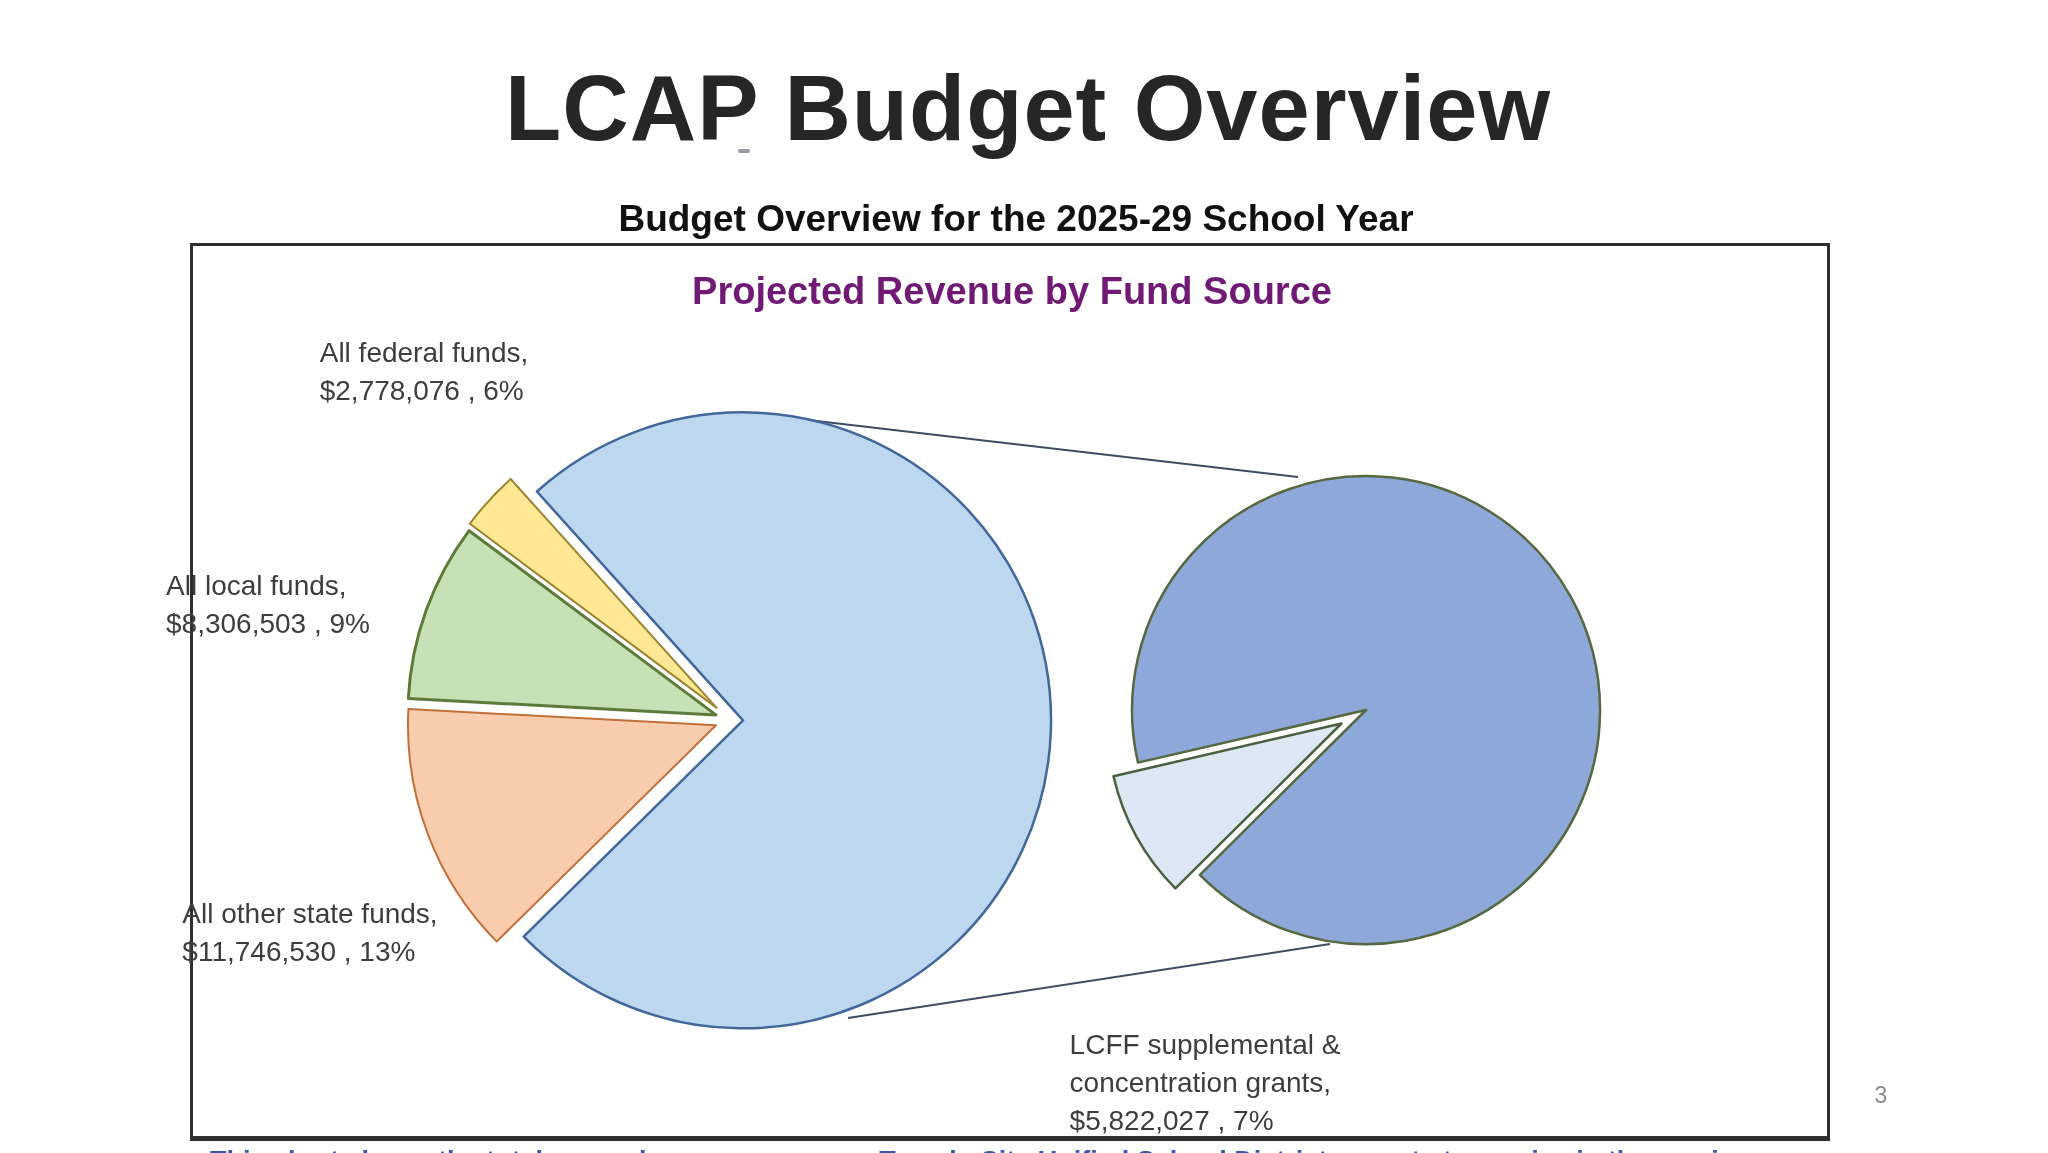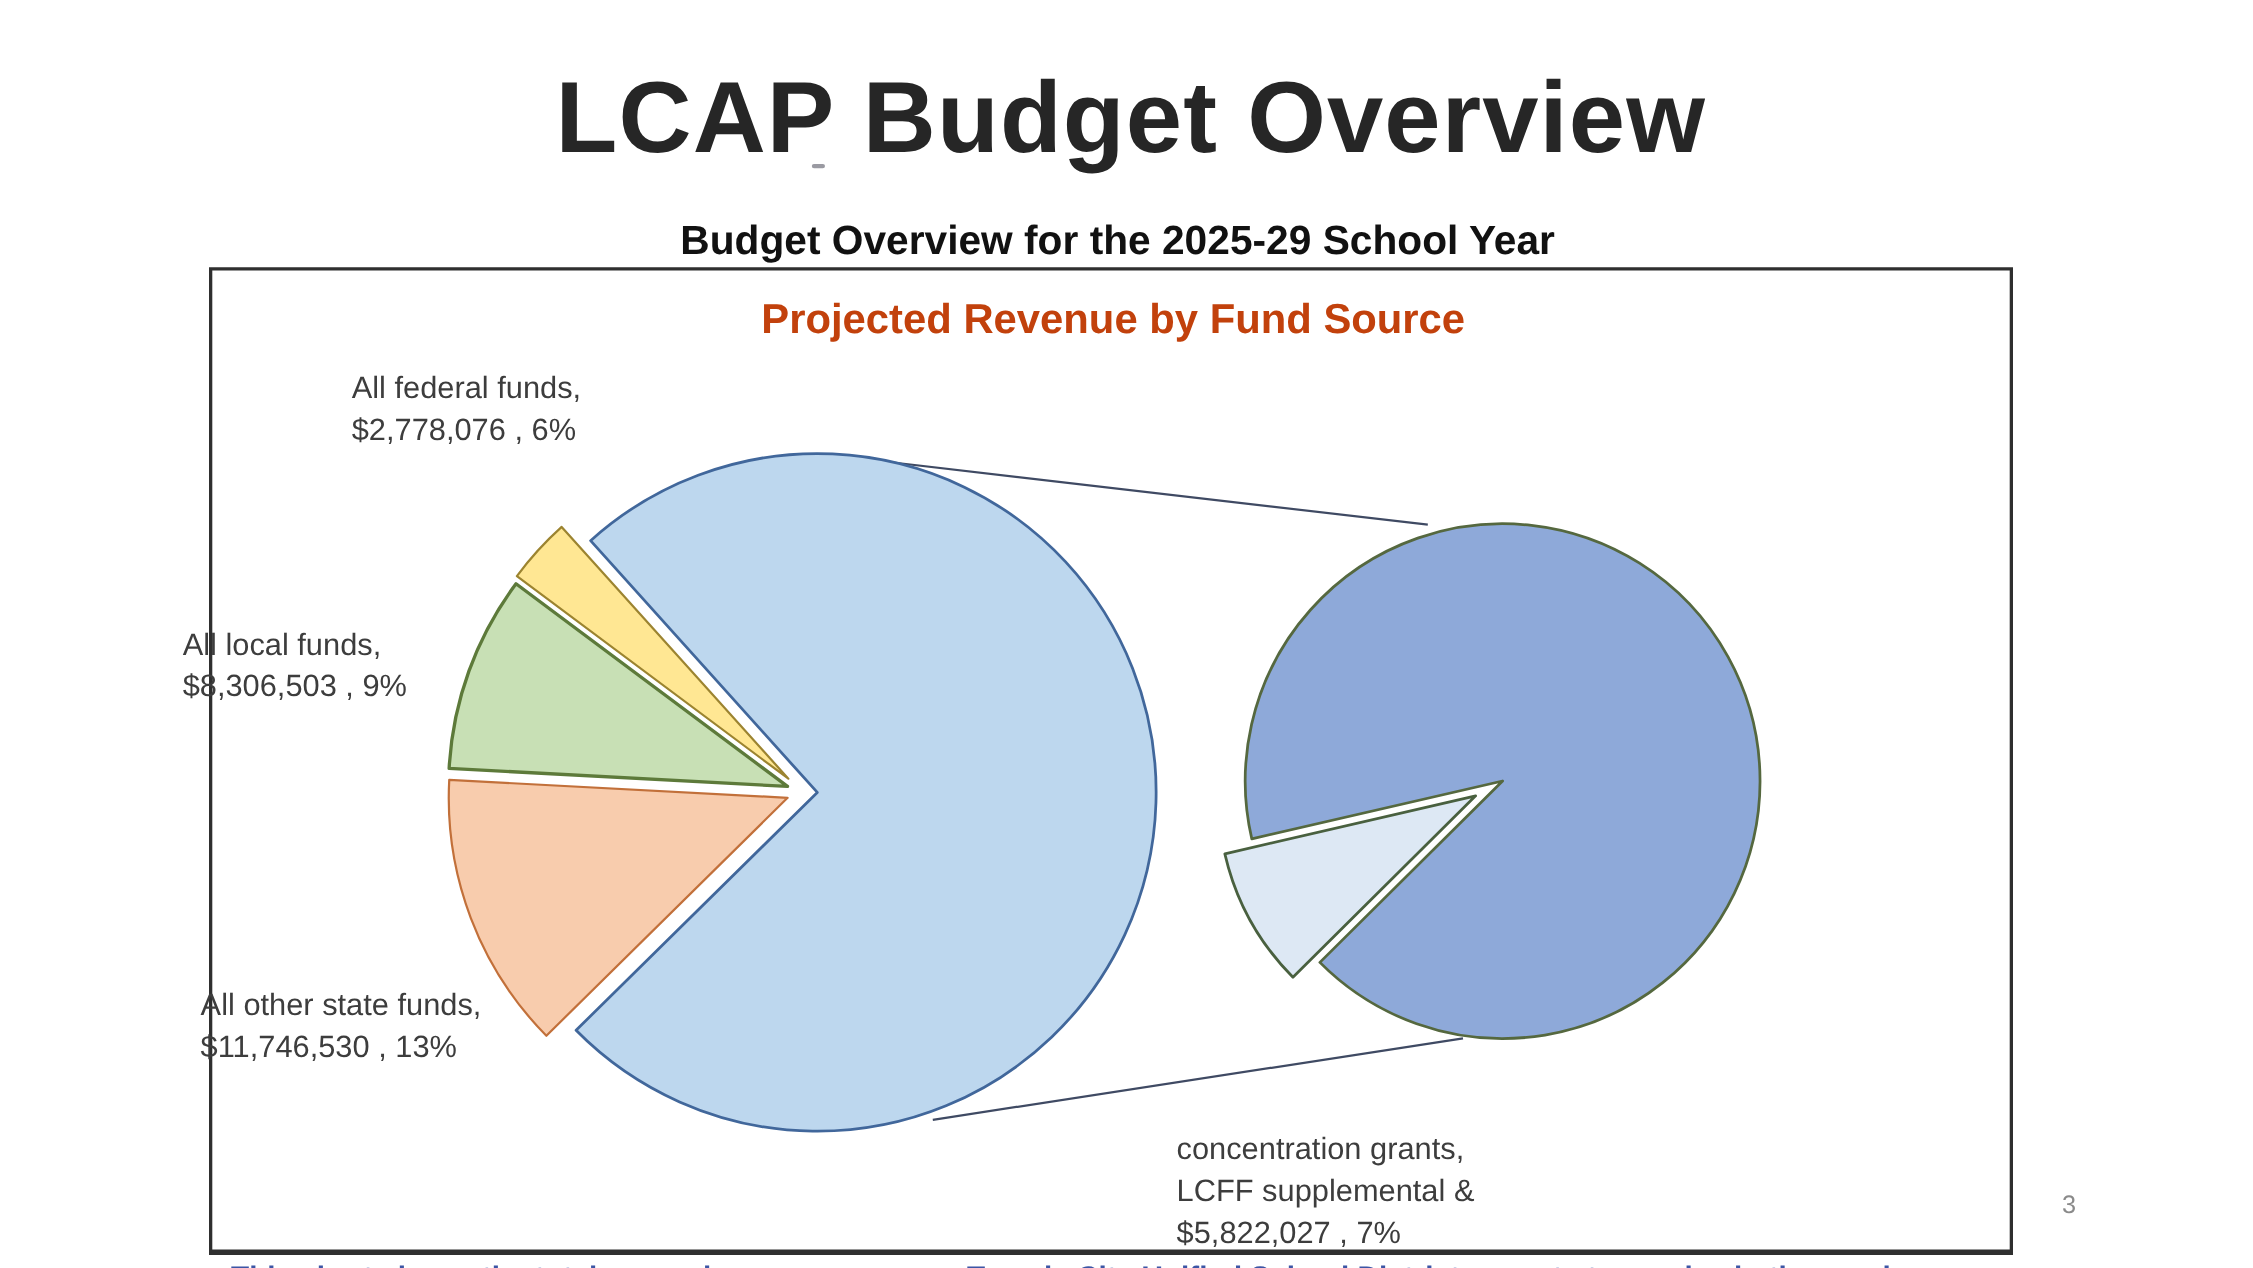--- a/index.html
+++ b/index.html
@@ -27,21 +27,21 @@
   }
   .chart-frame{
     position:absolute;left:190px;top:243px;
     width:1640px;height:898px;
     border:3px solid #2f2f2f;border-bottom-width:5px;
     background:#ffffff;box-sizing:border-box;
   }
   .chart-title{
     position:absolute;left:1012px;top:291px;
     transform:translate(-50%,-50%);
-    font-size:38px;font-weight:bold;color:#c2410c;white-space:nowrap;
+    font-size:38px;font-weight:bold;color:#701a75;white-space:nowrap;
   }
   .chart-svg{position:absolute;left:0;top:0;width:2048px;height:1153px;}
   .pie-label{
     position:absolute;transform:translate(-50%,-50%);
     text-align:left;font-size:28px;line-height:38px;
     color:#3d3d3d;white-space:nowrap;
   }
   .pie-label.navy{color:#1f3864;}
   .pie-label span{display:block;}
   .page-number{
@@ -92,22 +92,22 @@
   </div>
 
   <div class="pie-label" style="left:310px;top:933px;">
     <span>All other state funds,</span>
     <span>$11,746,530 , 13%</span>
   </div>
 
 
 
   <div class="pie-label" style="left:1205px;top:1083px;">
+    <span>LCFF supplemental &amp;</span>
     <span>concentration grants,</span>
-    <span>LCFF supplemental &amp;</span>
     <span>$5,822,027 , 7%</span>
   </div>
 
   <div class="page-number">3</div>
 
   <div class="bottom-caption">This chart shows the total general purpose revenue Temple City Unified School District expects to receive in the coming year from all sources.</div>
 
 </div>
 
 </body></html>

